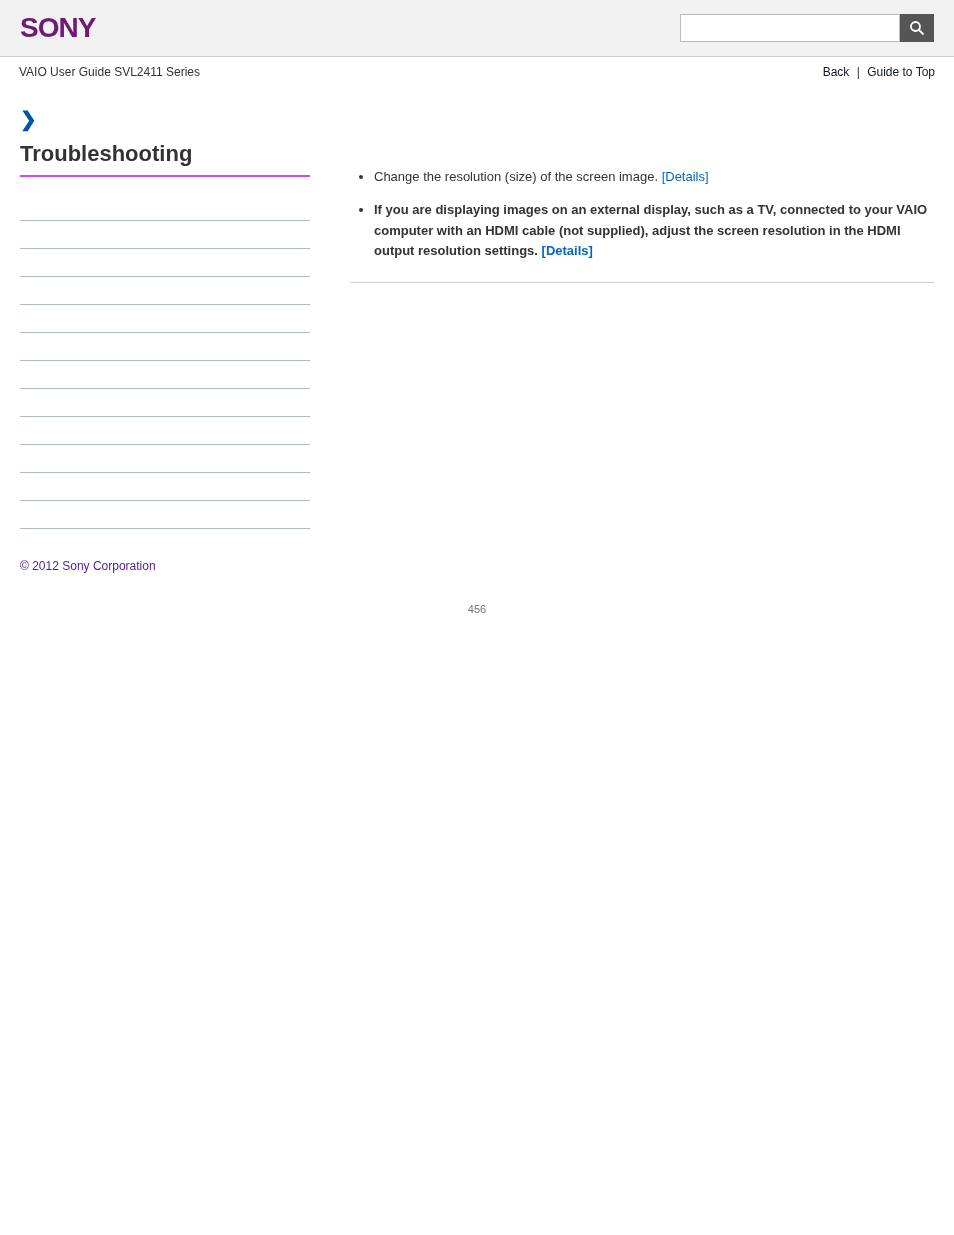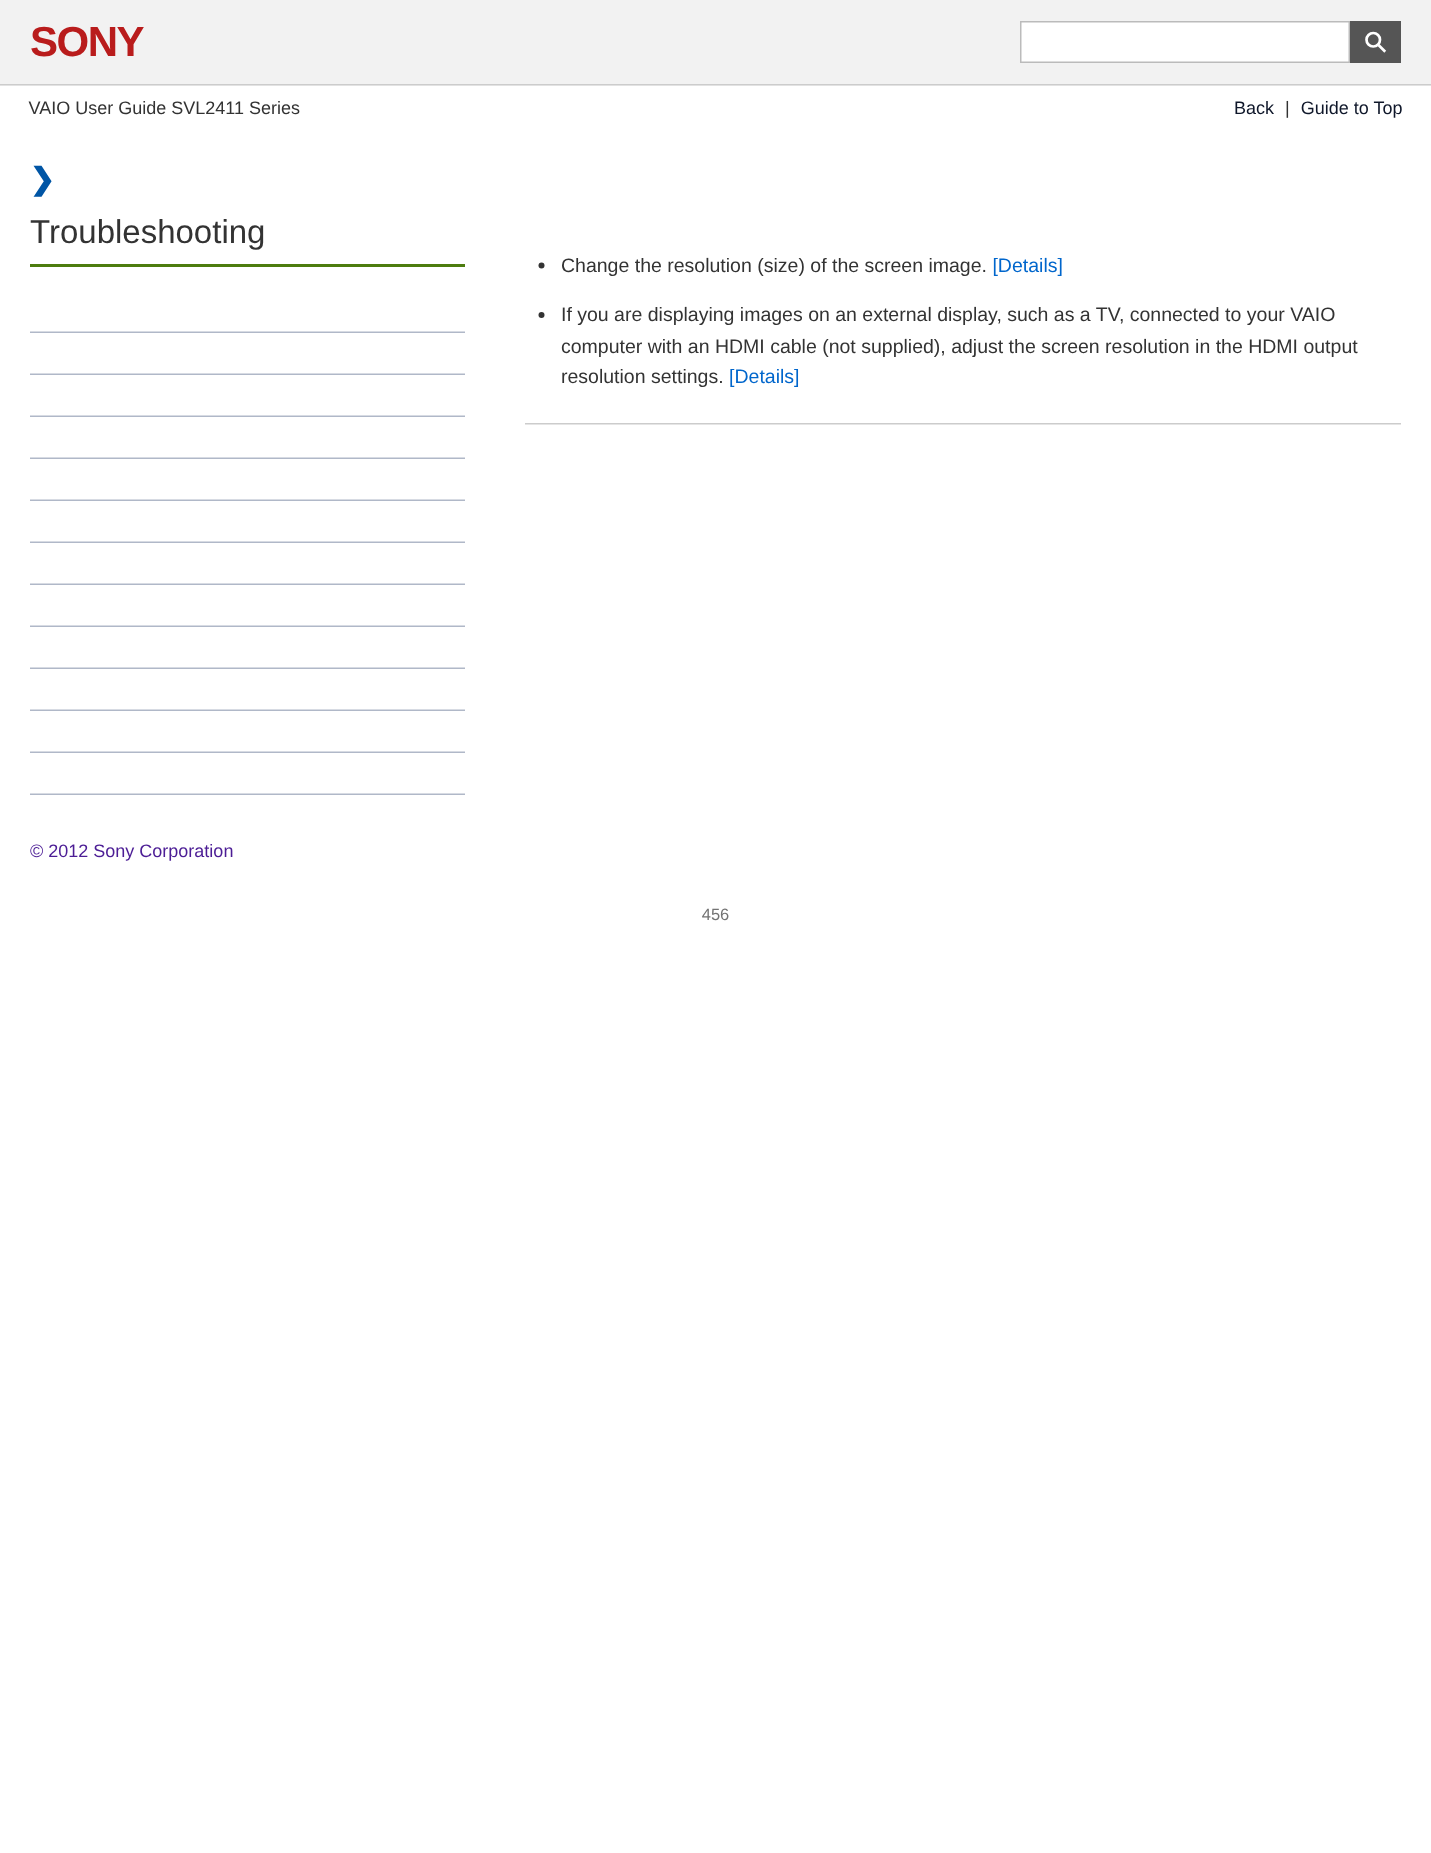--- a/index.html
+++ b/index.html
@@ -24,21 +24,21 @@
       justify-content: space-between;
       padding: 12px 20px 12px 20px;
       border-bottom: 1px solid #ccc;
       background: #f2f2f2;
     }
 
     .sony-logo {
       font-size: 28px;
       font-weight: 900;
       letter-spacing: -1px;
-      color: #b91c1c;
+      color: #701a75;
       font-family: 'Arial Black', Arial, sans-serif;
     }
 
     .search-area {
       display: flex;
       align-items: center;
     }
 
     .search-input {
       width: 220px;
@@ -104,23 +104,23 @@
     .sidebar-chevron {
       color: #0055a5;
       font-size: 20px;
       font-weight: bold;
       margin-bottom: 10px;
       display: block;
     }
 
     .sidebar-title {
       font-size: 22px;
-      font-weight: normal;
-      color: #333;
-      border-bottom: 2px solid #4d7c0f;
+      font-weight: bold;
+      color: #333;
+      border-bottom: 2px solid #d946ef;
       padding-bottom: 8px;
       margin-bottom: 16px;
     }
 
     .sidebar-lines {
       display: flex;
       flex-direction: column;
       gap: 0;
     }
 
@@ -145,20 +145,21 @@
       font-size: 13px;
       line-height: 1.6;
     }
 
     .content-list li {
       margin-bottom: 12px;
     }
 
     .content-list li:last-child {
       margin-bottom: 0;
+      font-weight: bold;
     }
 
     .details-link {
       color: #0066cc;
       text-decoration: none;
       cursor: pointer;
     }
 
     .content-divider {
       border: none;

